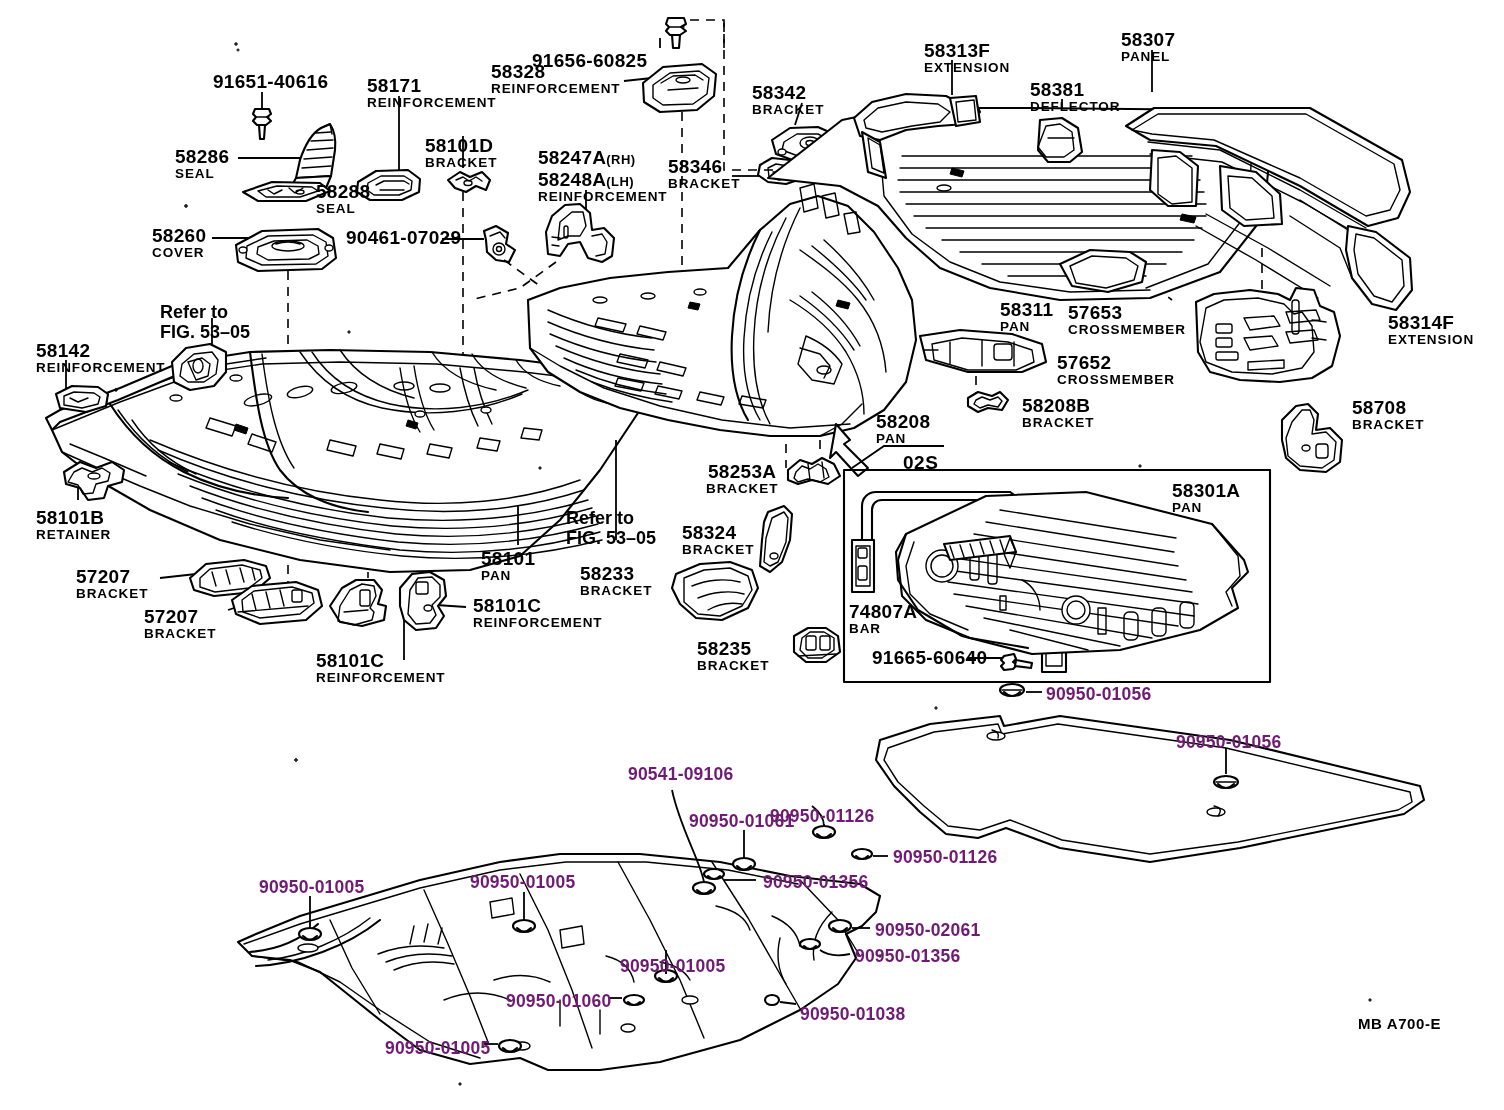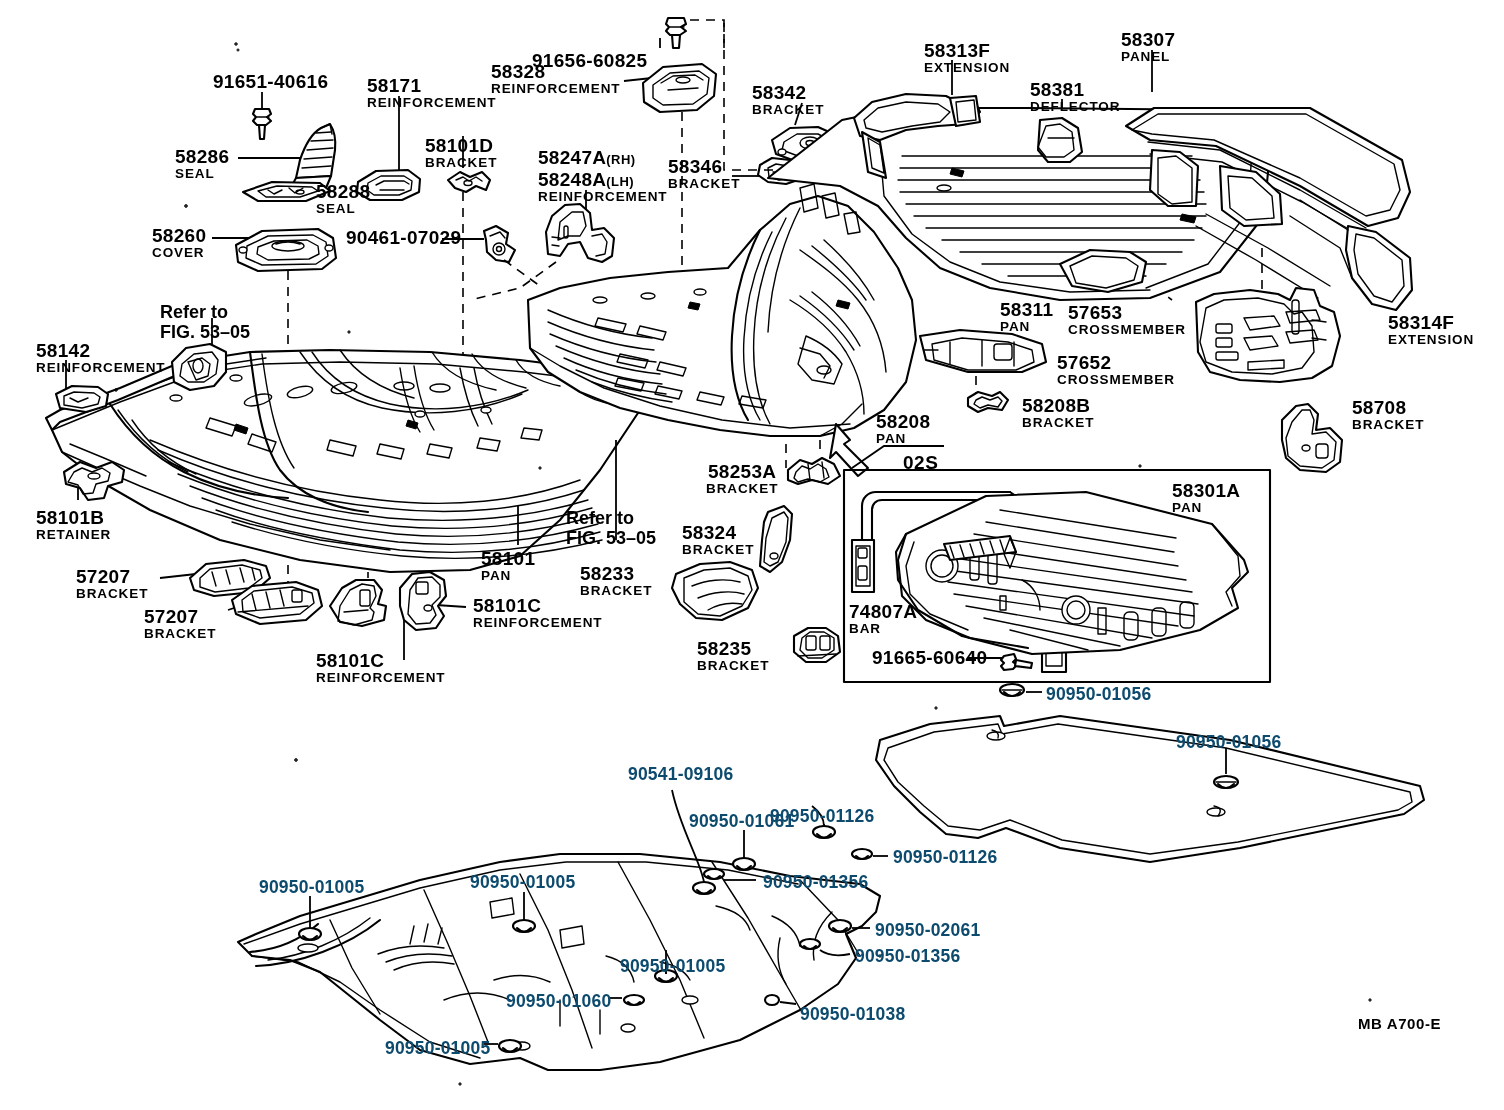--- a/index.html
+++ b/index.html
@@ -32,21 +32,21 @@
     font-weight:bold;
     letter-spacing:0.9px;
     margin-top:1px;
   }
   .lbl .sfx{font-size:13px;letter-spacing:0.4px;}
   .refer{
     position:absolute;color:#000;font-weight:bold;font-size:18px;
     line-height:1.12;white-space:nowrap;
   }
   .plug{
-    position:absolute;color:#0c4a6e;font-weight:bold;font-size:17.5px;
+    position:absolute;color:#701a75;font-weight:bold;font-size:17.5px;
     white-space:nowrap;letter-spacing:0.2px;
   }
   .code{
     position:absolute;color:#000;font-weight:bold;font-size:15px;
     letter-spacing:0.6px;white-space:nowrap;
   }
   .o2s{
     position:absolute;color:#000;font-weight:bold;font-size:19px;
     letter-spacing:0.5px;white-space:nowrap;
   }

